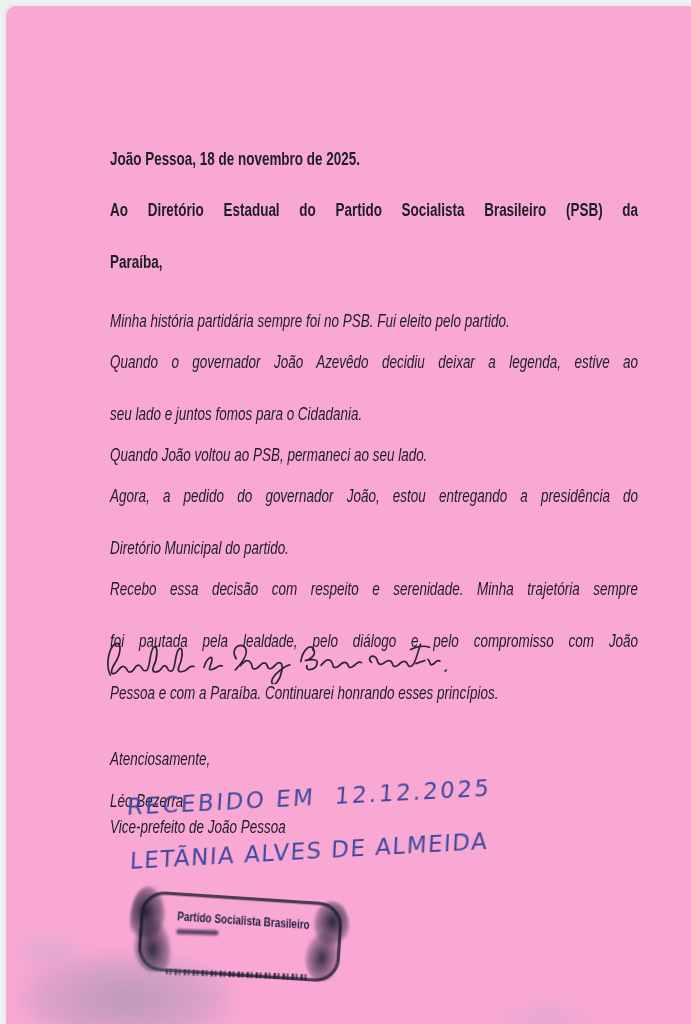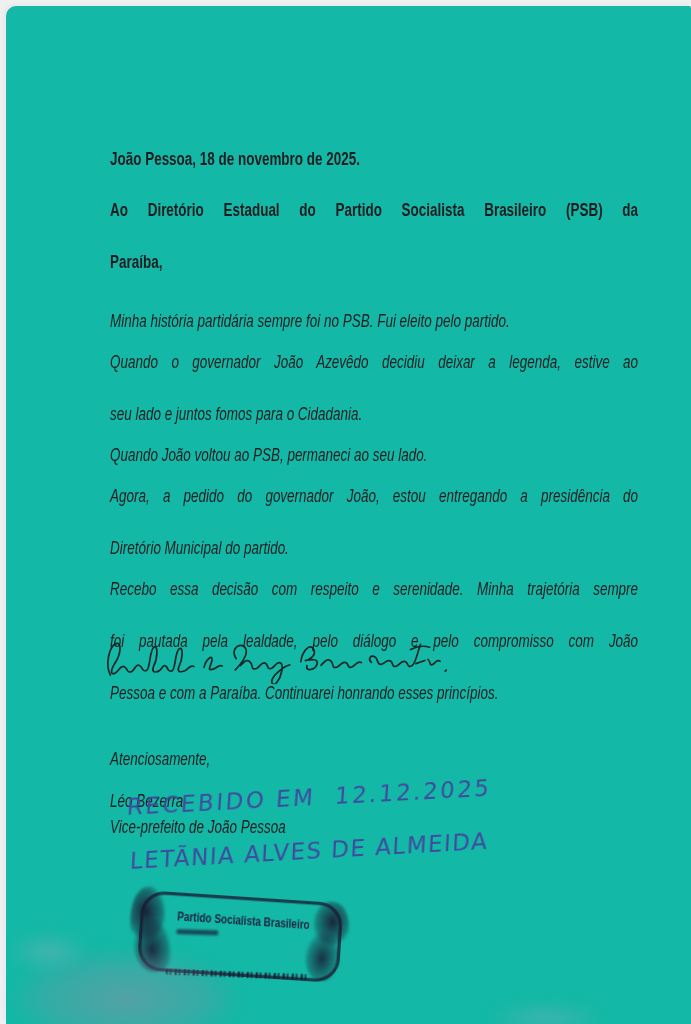--- a/index.html
+++ b/index.html
@@ -5,21 +5,21 @@
 <style>
   html,body{margin:0;padding:0;}
   body{
     width:691px;height:1024px;
     background:#eef0f2;
     font-family:"Liberation Sans","DejaVu Sans",sans-serif;
     position:relative;overflow:hidden;
   }
   .paper{
     position:absolute;top:6px;left:6px;right:0;bottom:0;
-    background:#14b8a6;
+    background:#f9a8d4;
     border-radius:10px 2px 0 0;
     box-shadow:-2px -2px 4px rgba(0,0,0,0.04);
     overflow:hidden;
   }
   
   .letter{
     position:absolute;left:104px;top:140px;width:706px;
     transform:scaleX(0.748);transform-origin:0 0;
     font-size:18px;line-height:26px;color:#1e1e22;
     filter:blur(0.25px);

